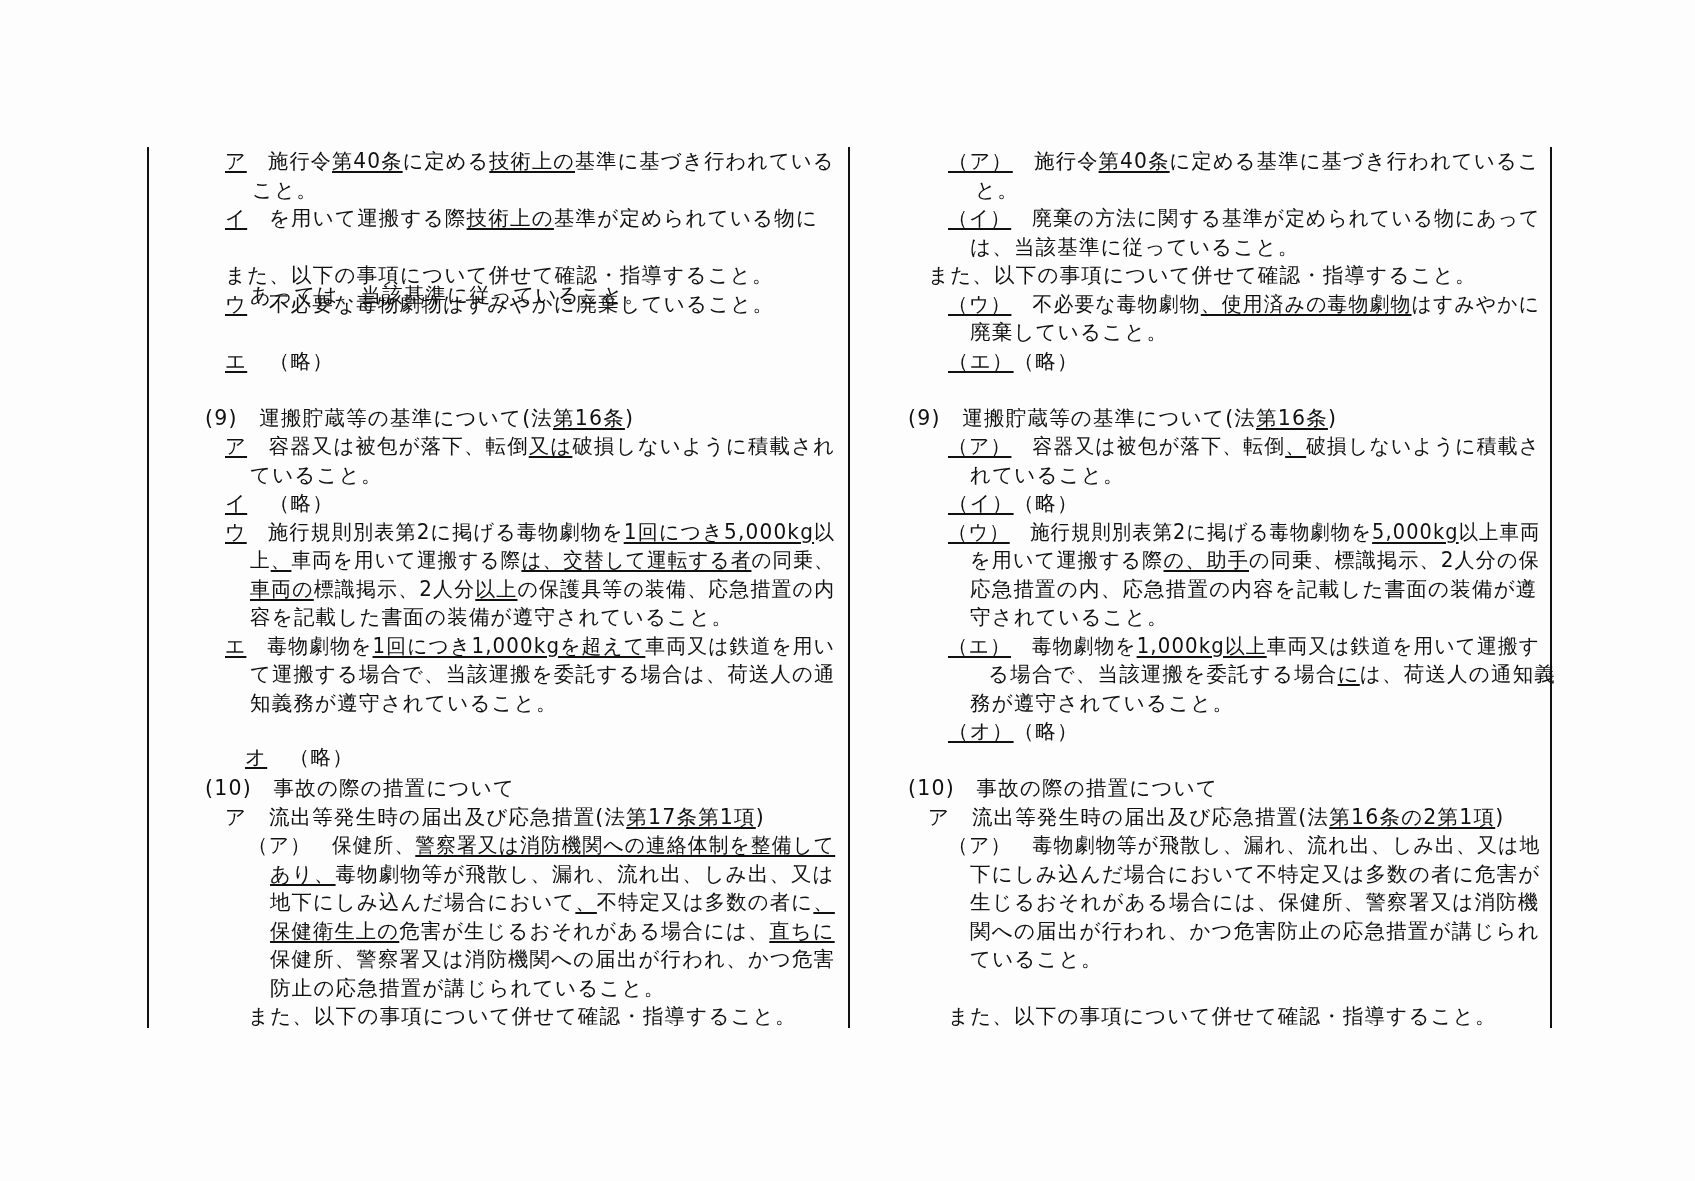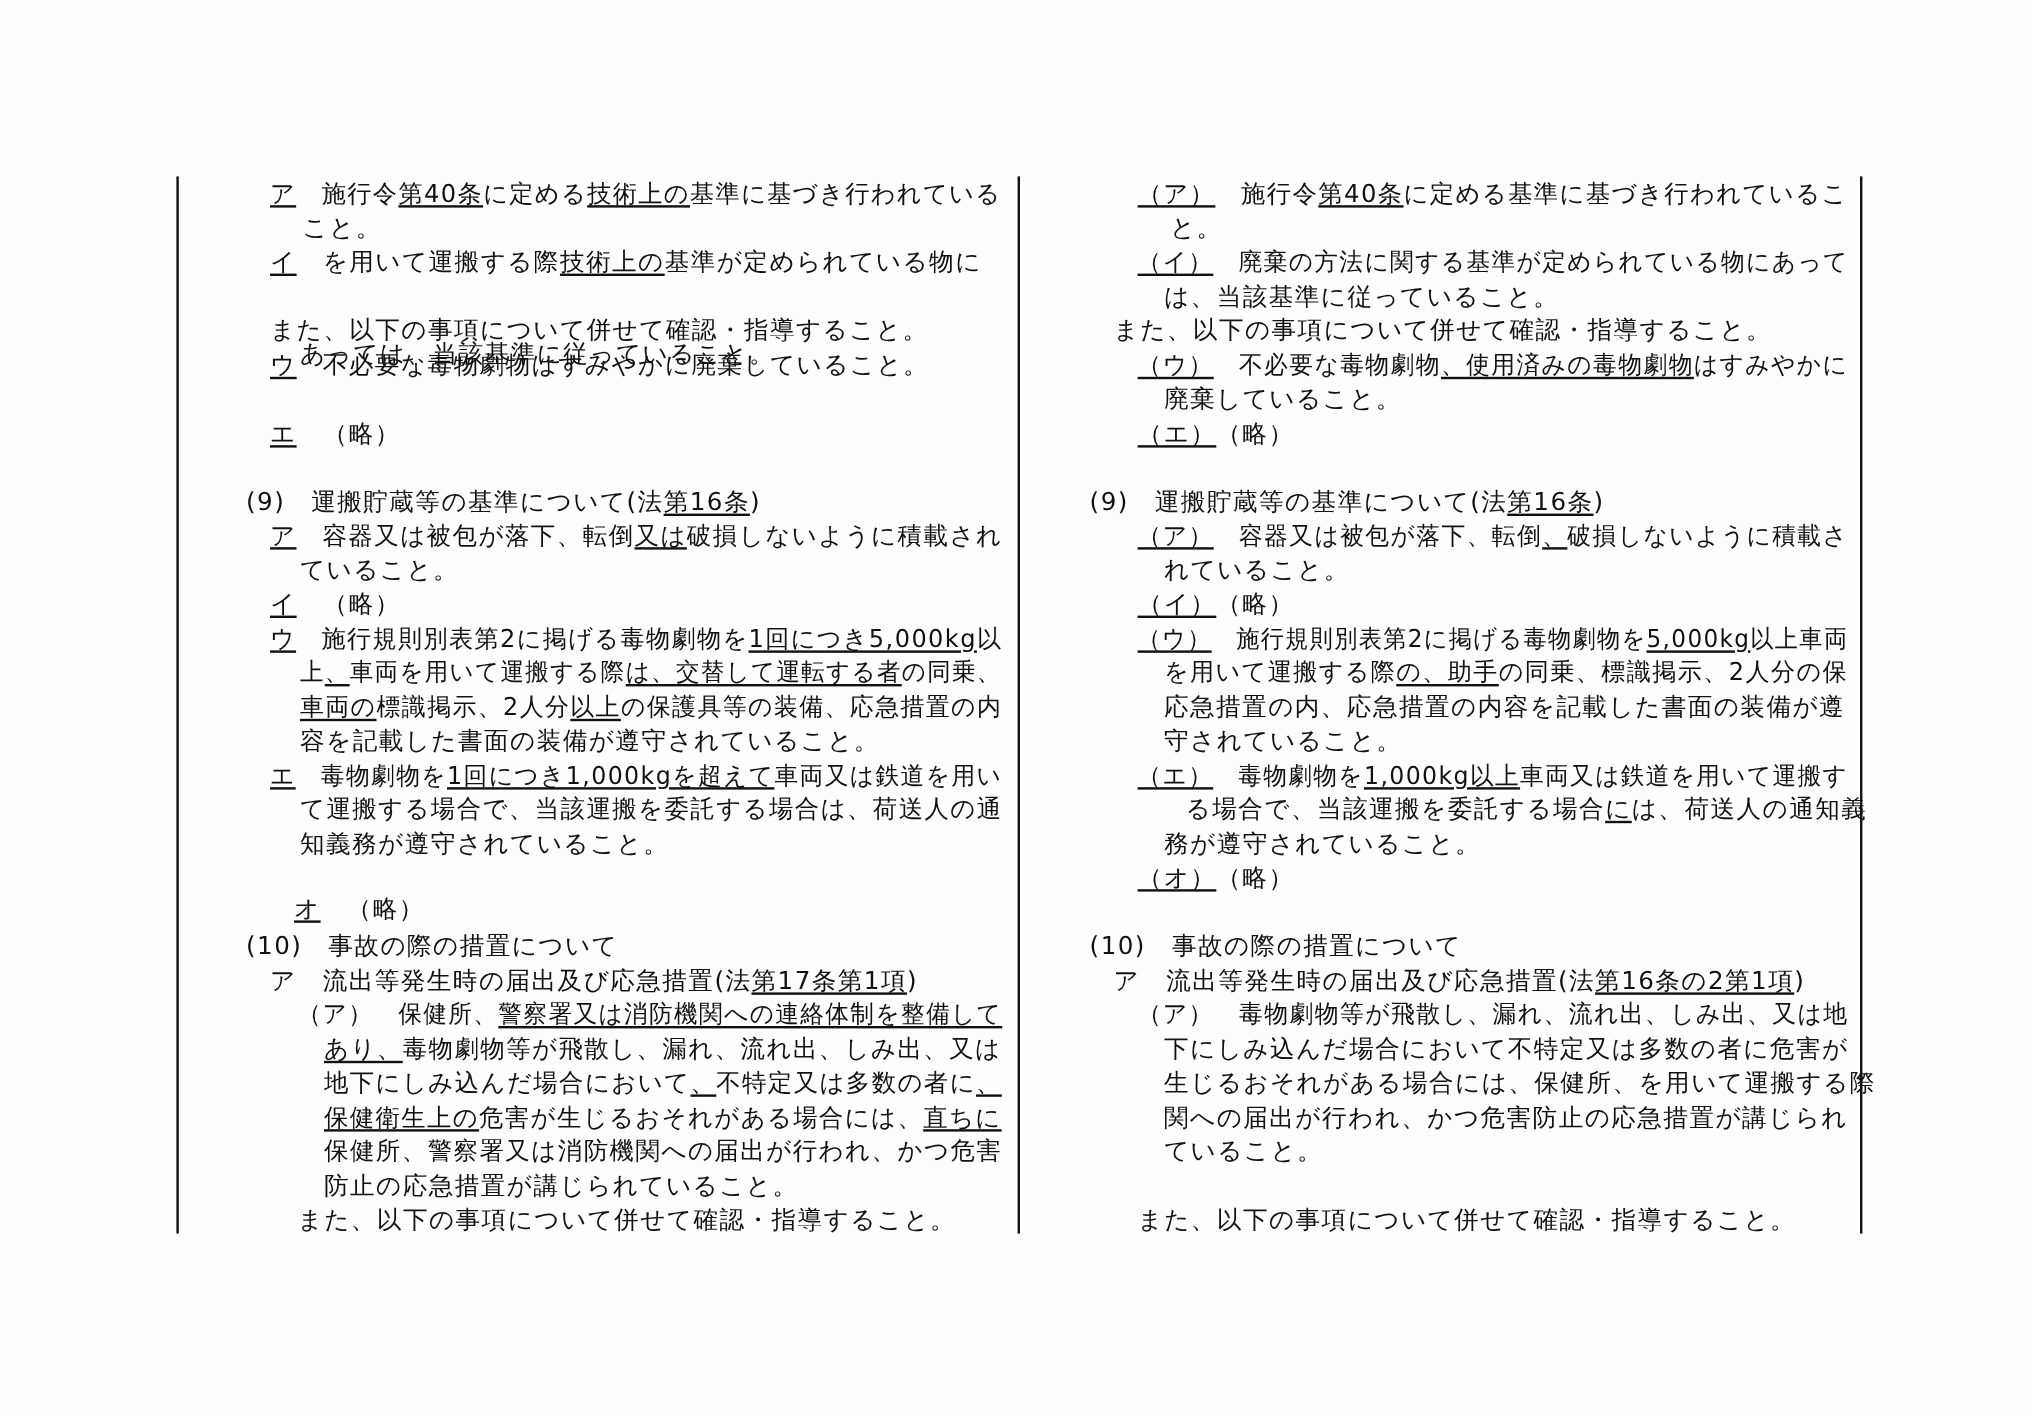--- a/index.html
+++ b/index.html
@@ -65,18 +65,18 @@
       <div class="row" style="left: 970px; top: 574.5px;"><span>応急措置の内、応急措置の内容を記載した書面の装備が遵</span></div>
       <div class="row" style="left: 970px; top: 603px;"><span>守されていること。</span></div>
       <div class="row" style="left: 948px; top: 631.5px; transform-origin: left top; transform: scaleX(0.961);"><span class="u">（エ）</span><span>　毒物劇物を</span><span class="u">1,000kg以上</span><span>車両又は鉄道を用いて運搬す</span></div>
       <div class="row" style="left: 988px; top: 660px;"><span>る場合で、当該運搬を委託する場合</span><span class="u">に</span><span>は、荷送人の通知義</span></div>
       <div class="row" style="left: 970px; top: 688.5px;"><span>務が遵守されていること。</span></div>
       <div class="row" style="left: 948px; top: 717px;"><span class="u">（オ）</span><span>（略）</span></div>
       <div class="row" style="left: 908px; top: 774px;"><span>(10)　事故の際の措置について</span></div>
       <div class="row" style="left: 928px; top: 802.5px;"><span>ア　流出等発生時の届出及び応急措置(法</span><span class="u">第16条の2第1項</span><span>)</span></div>
       <div class="row" style="left: 948px; top: 831px; transform-origin: left top; transform: scaleX(0.969);"><span>（ア）　毒物劇物等が飛散し、漏れ、流れ出、しみ出、又は地</span></div>
       <div class="row" style="left: 970px; top: 859.5px;"><span>下にしみ込んだ場合において不特定又は多数の者に危害が</span></div>
-      <div class="row" style="left: 970px; top: 888px;"><span>生じるおそれがある場合には、保健所、を用いて運搬する際</span></div>
+      <div class="row" style="left: 970px; top: 888px;"><span>生じるおそれがある場合には、保健所、警察署又は消防機</span></div>
       <div class="row" style="left: 970px; top: 916.5px;"><span>関への届出が行われ、かつ危害防止の応急措置が講じられ</span></div>
       <div class="row" style="left: 970px; top: 945px;"><span>ていること。</span></div>
       <div class="row" style="left: 948px; top: 1002px;"><span>また、以下の事項について併せて確認・指導すること。</span></div>
     </div>
 </div>
 
 </body></html>

